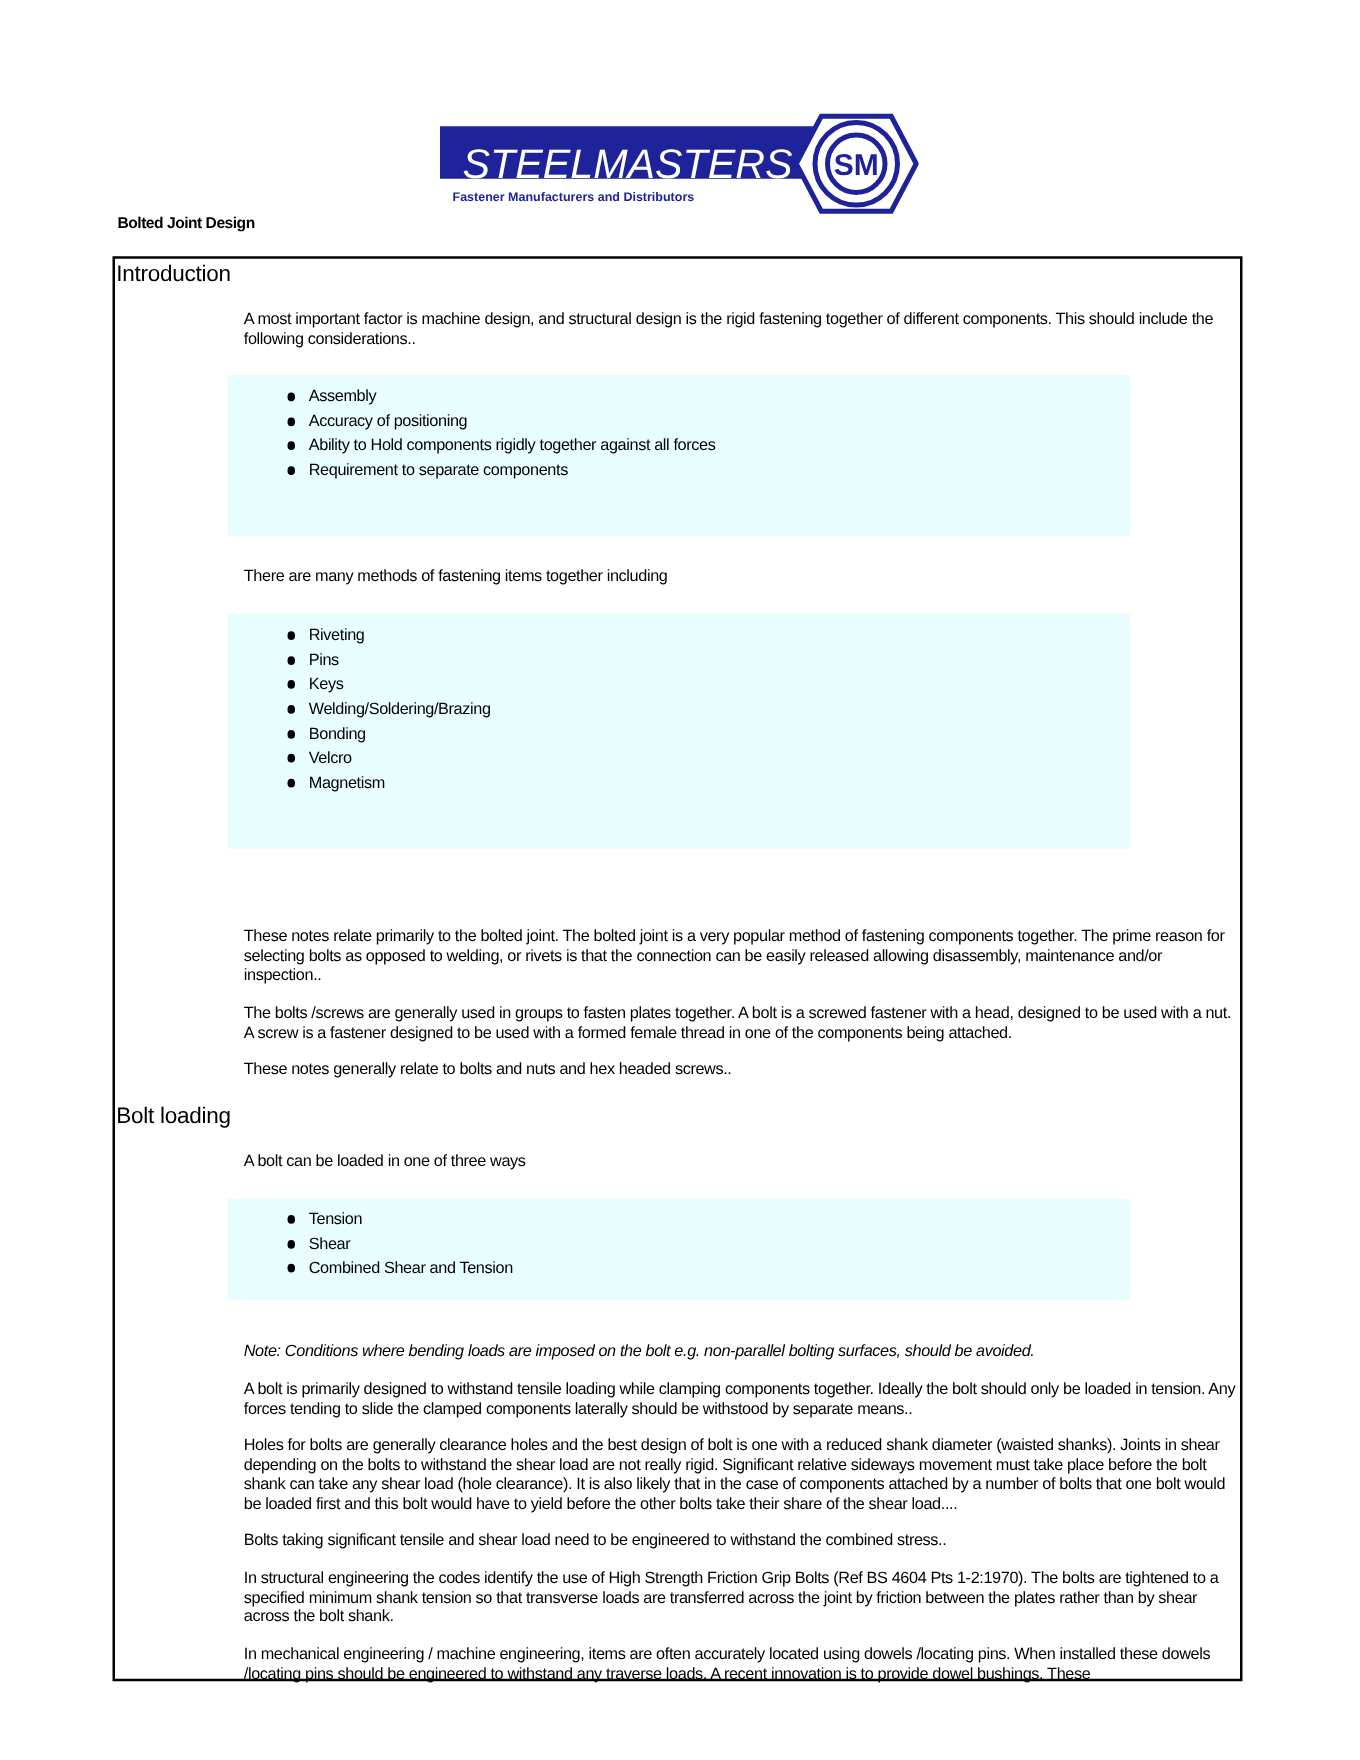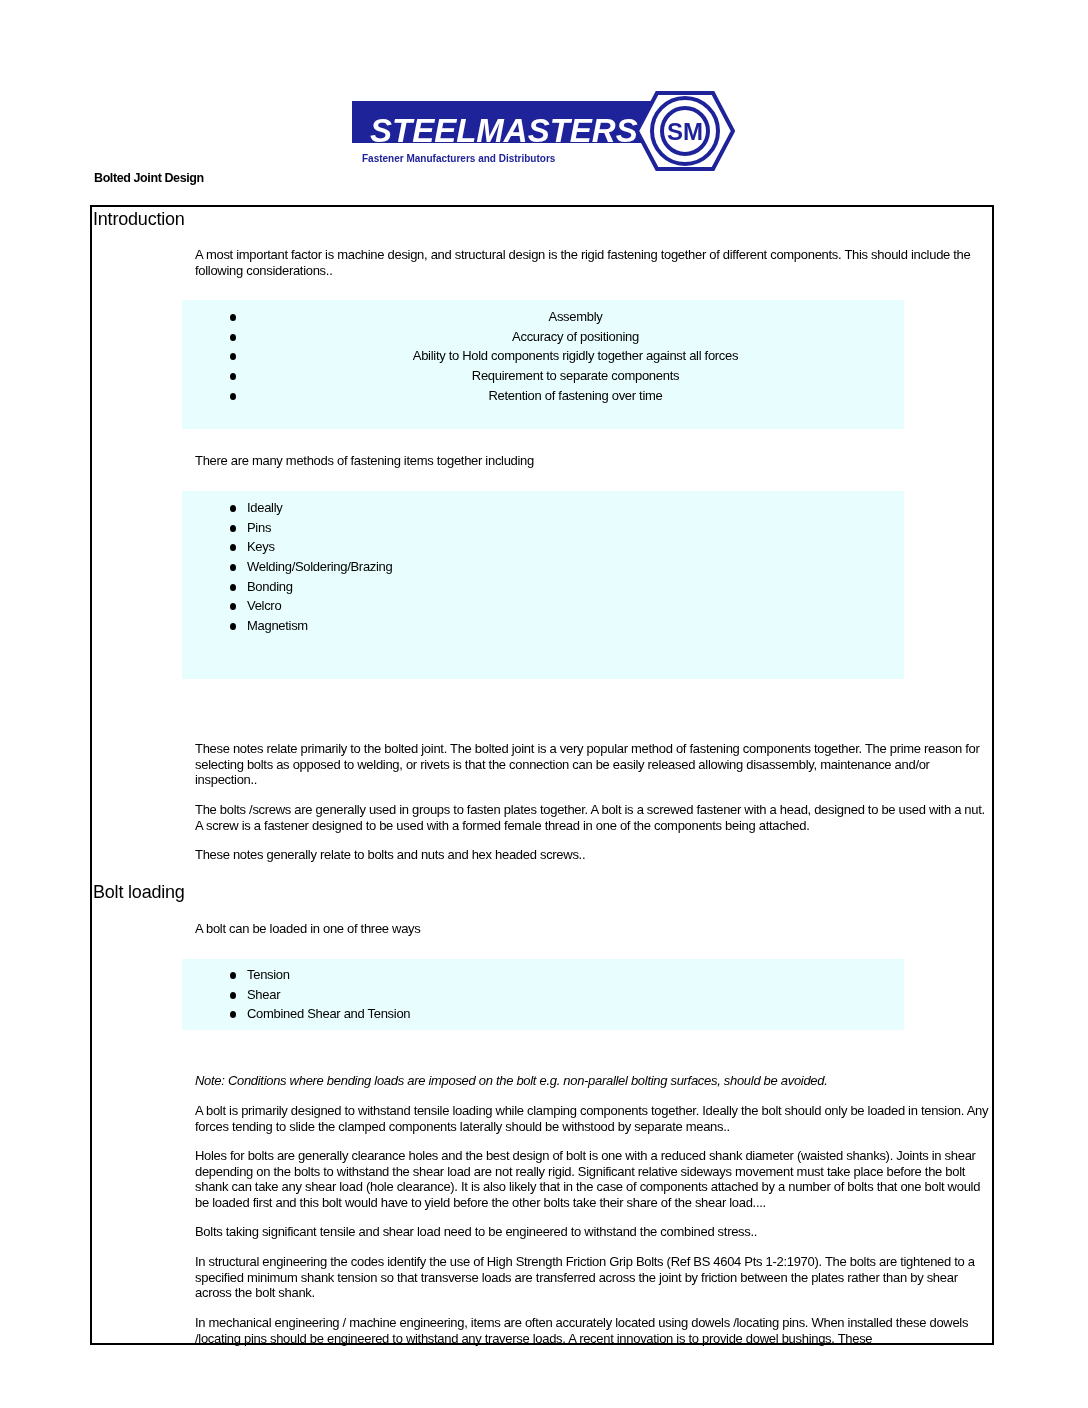--- a/index.html
+++ b/index.html
@@ -8,21 +8,21 @@
     font-family: "Liberation Sans", sans-serif; color: #000;
   }
   
   .logo { position: absolute; left: 350px; top: 93px; width: 390px; height: 80px; }
   .logo-bar {
     position: absolute; left: 2px; top: 8px; width: 300px; height: 42px;
     background: #1f239a;
   }
   .logo-word {
     position: absolute; left: 18px; top: 10px;
-    font-family: "Liberation Sans", sans-serif; font-weight: bold; font-style: italic;
+    font-family: "Liberation Sans", sans-serif; font-weight: normal; font-style: italic;
     font-size: 33px; color: #ffffff; letter-spacing: 0px; line-height: 40px;
   }
   .logo-tag {
     position: absolute; left: 12px; top: 58px;
     font-family: "Liberation Sans", sans-serif; font-weight: bold;
     font-size: 10px; color: #1f239a; line-height: 16px;
   }
   .logo-hex { position: absolute; left: 285px; top: -3px; width: 100px; height: 82px; }
 
   
@@ -74,53 +74,52 @@
 </div>
 
 <div class="doc-title">Bolted Joint Design</div>
 
 <div class="frame"></div>
 
 <div class="section-label" style="left:93px; top:209px;">Introduction</div>
 
 <div class="para" style="top:247px;">A most important factor is machine design, and structural design is the rigid fastening together of different components. This should include the following considerations..</div>
 
-<div class="listbox" style="top:300px; height:129px;text-align:center;">
+<div class="listbox" style="top:300px; height:129px;">
   <ul style="padding-top:7px;">
     <li><span class="bullet"></span><span>Assembly</span></li>
     <li><span class="bullet"></span><span>Accuracy of positioning</span></li>
     <li><span class="bullet"></span><span>Ability to Hold components rigidly together against all forces</span></li>
     <li><span class="bullet"></span><span>Requirement to separate components</span></li>
-    <li><span class="bullet"></span><span>Retention of fastening over time</span></li>
   </ul>
 </div>
 
 <div class="para" style="top:453px;">There are many methods of fastening items together including</div>
 
 <div class="listbox" style="top:491px; height:188px;">
   <ul style="padding-top:7px;">
-    <li><span class="bullet"></span><span>Ideally</span></li>
+    <li><span class="bullet"></span><span>Riveting</span></li>
     <li><span class="bullet"></span><span>Pins</span></li>
     <li><span class="bullet"></span><span>Keys</span></li>
     <li><span class="bullet"></span><span>Welding/Soldering/Brazing</span></li>
     <li><span class="bullet"></span><span>Bonding</span></li>
     <li><span class="bullet"></span><span>Velcro</span></li>
     <li><span class="bullet"></span><span>Magnetism</span></li>
   </ul>
 </div>
 
 <div class="para" style="top:741px;">These notes relate primarily to the bolted joint. The bolted joint is a very popular method of fastening components together. The prime reason for selecting bolts as opposed to welding, or rivets is that the connection can be easily released allowing disassembly, maintenance and/or inspection..</div>
 <div class="para" style="top:802px;">The bolts /screws are generally used in groups to fasten plates together. A bolt is a screwed fastener with a head, designed to be used with a nut. A screw is a fastener designed to be used with a formed female thread in one of the components being attached.</div>
 <div class="para" style="top:847px;">These notes generally relate to bolts and nuts and hex headed screws..</div>
 
 <div class="section-label" style="left:93px; top:882px;">Bolt loading</div>
 
 <div class="para" style="top:921px;">A bolt can be loaded in one of three ways</div>
 
-<div class="listbox" style="top:959px; height:71px;">
+<div class="listbox" style="top:959px; height:81px;">
   <ul style="padding-top:6px;">
     <li><span class="bullet"></span><span>Tension</span></li>
     <li><span class="bullet"></span><span>Shear</span></li>
     <li><span class="bullet"></span><span>Combined Shear and Tension</span></li>
   </ul>
 </div>
 
 <div class="para" style="top:1073px;font-style:italic;">Note: Conditions where bending loads are imposed on the bolt e.g. non-parallel bolting surfaces, should be avoided.</div>
 <div class="para" style="top:1103px;">A bolt is primarily designed to withstand tensile loading while clamping components together. Ideally the bolt should only be loaded in tension. Any forces tending to slide the clamped components laterally should be withstood by separate means..</div>
 <div class="para" style="top:1148px;">Holes for bolts are generally clearance holes and the best design of bolt is one with a reduced shank diameter (waisted shanks). Joints in shear depending on the bolts to withstand the shear load are not really rigid. Significant relative sideways movement must take place before the bolt shank can take any shear load (hole clearance). It is also likely that in the case of components attached by a number of bolts that one bolt would be loaded first and this bolt would have to yield before the other bolts take their share of the shear load....</div>

